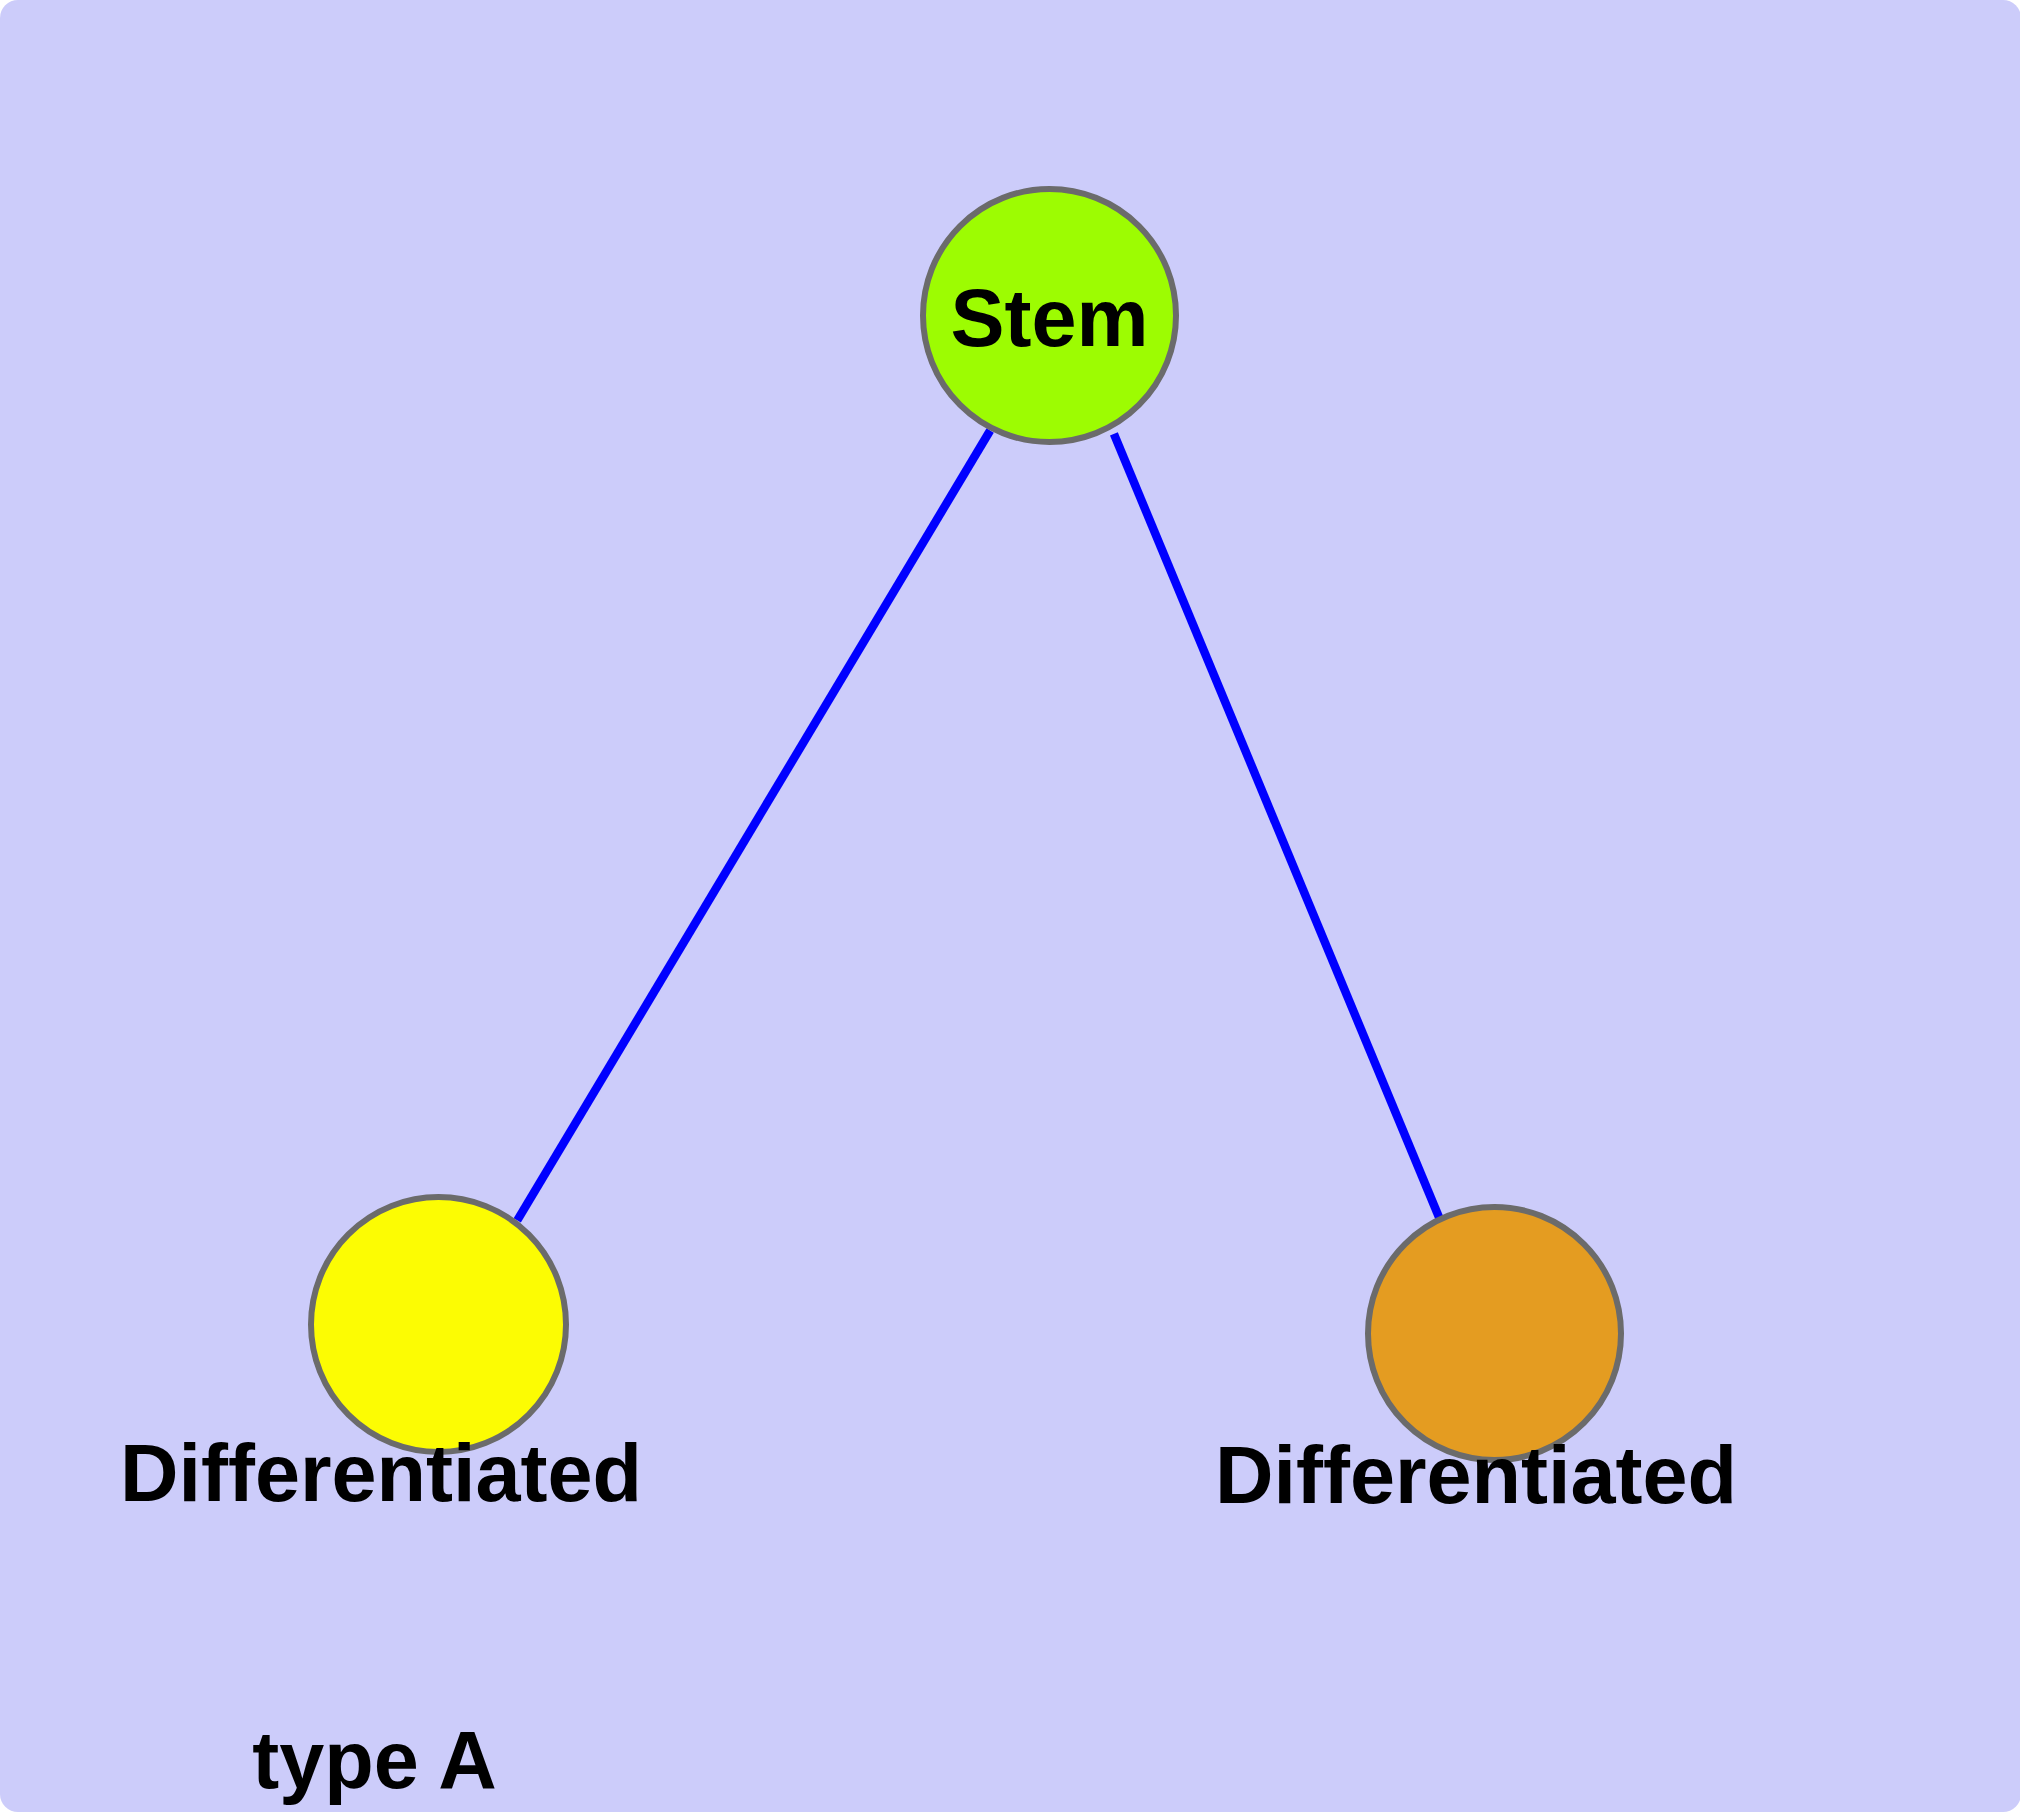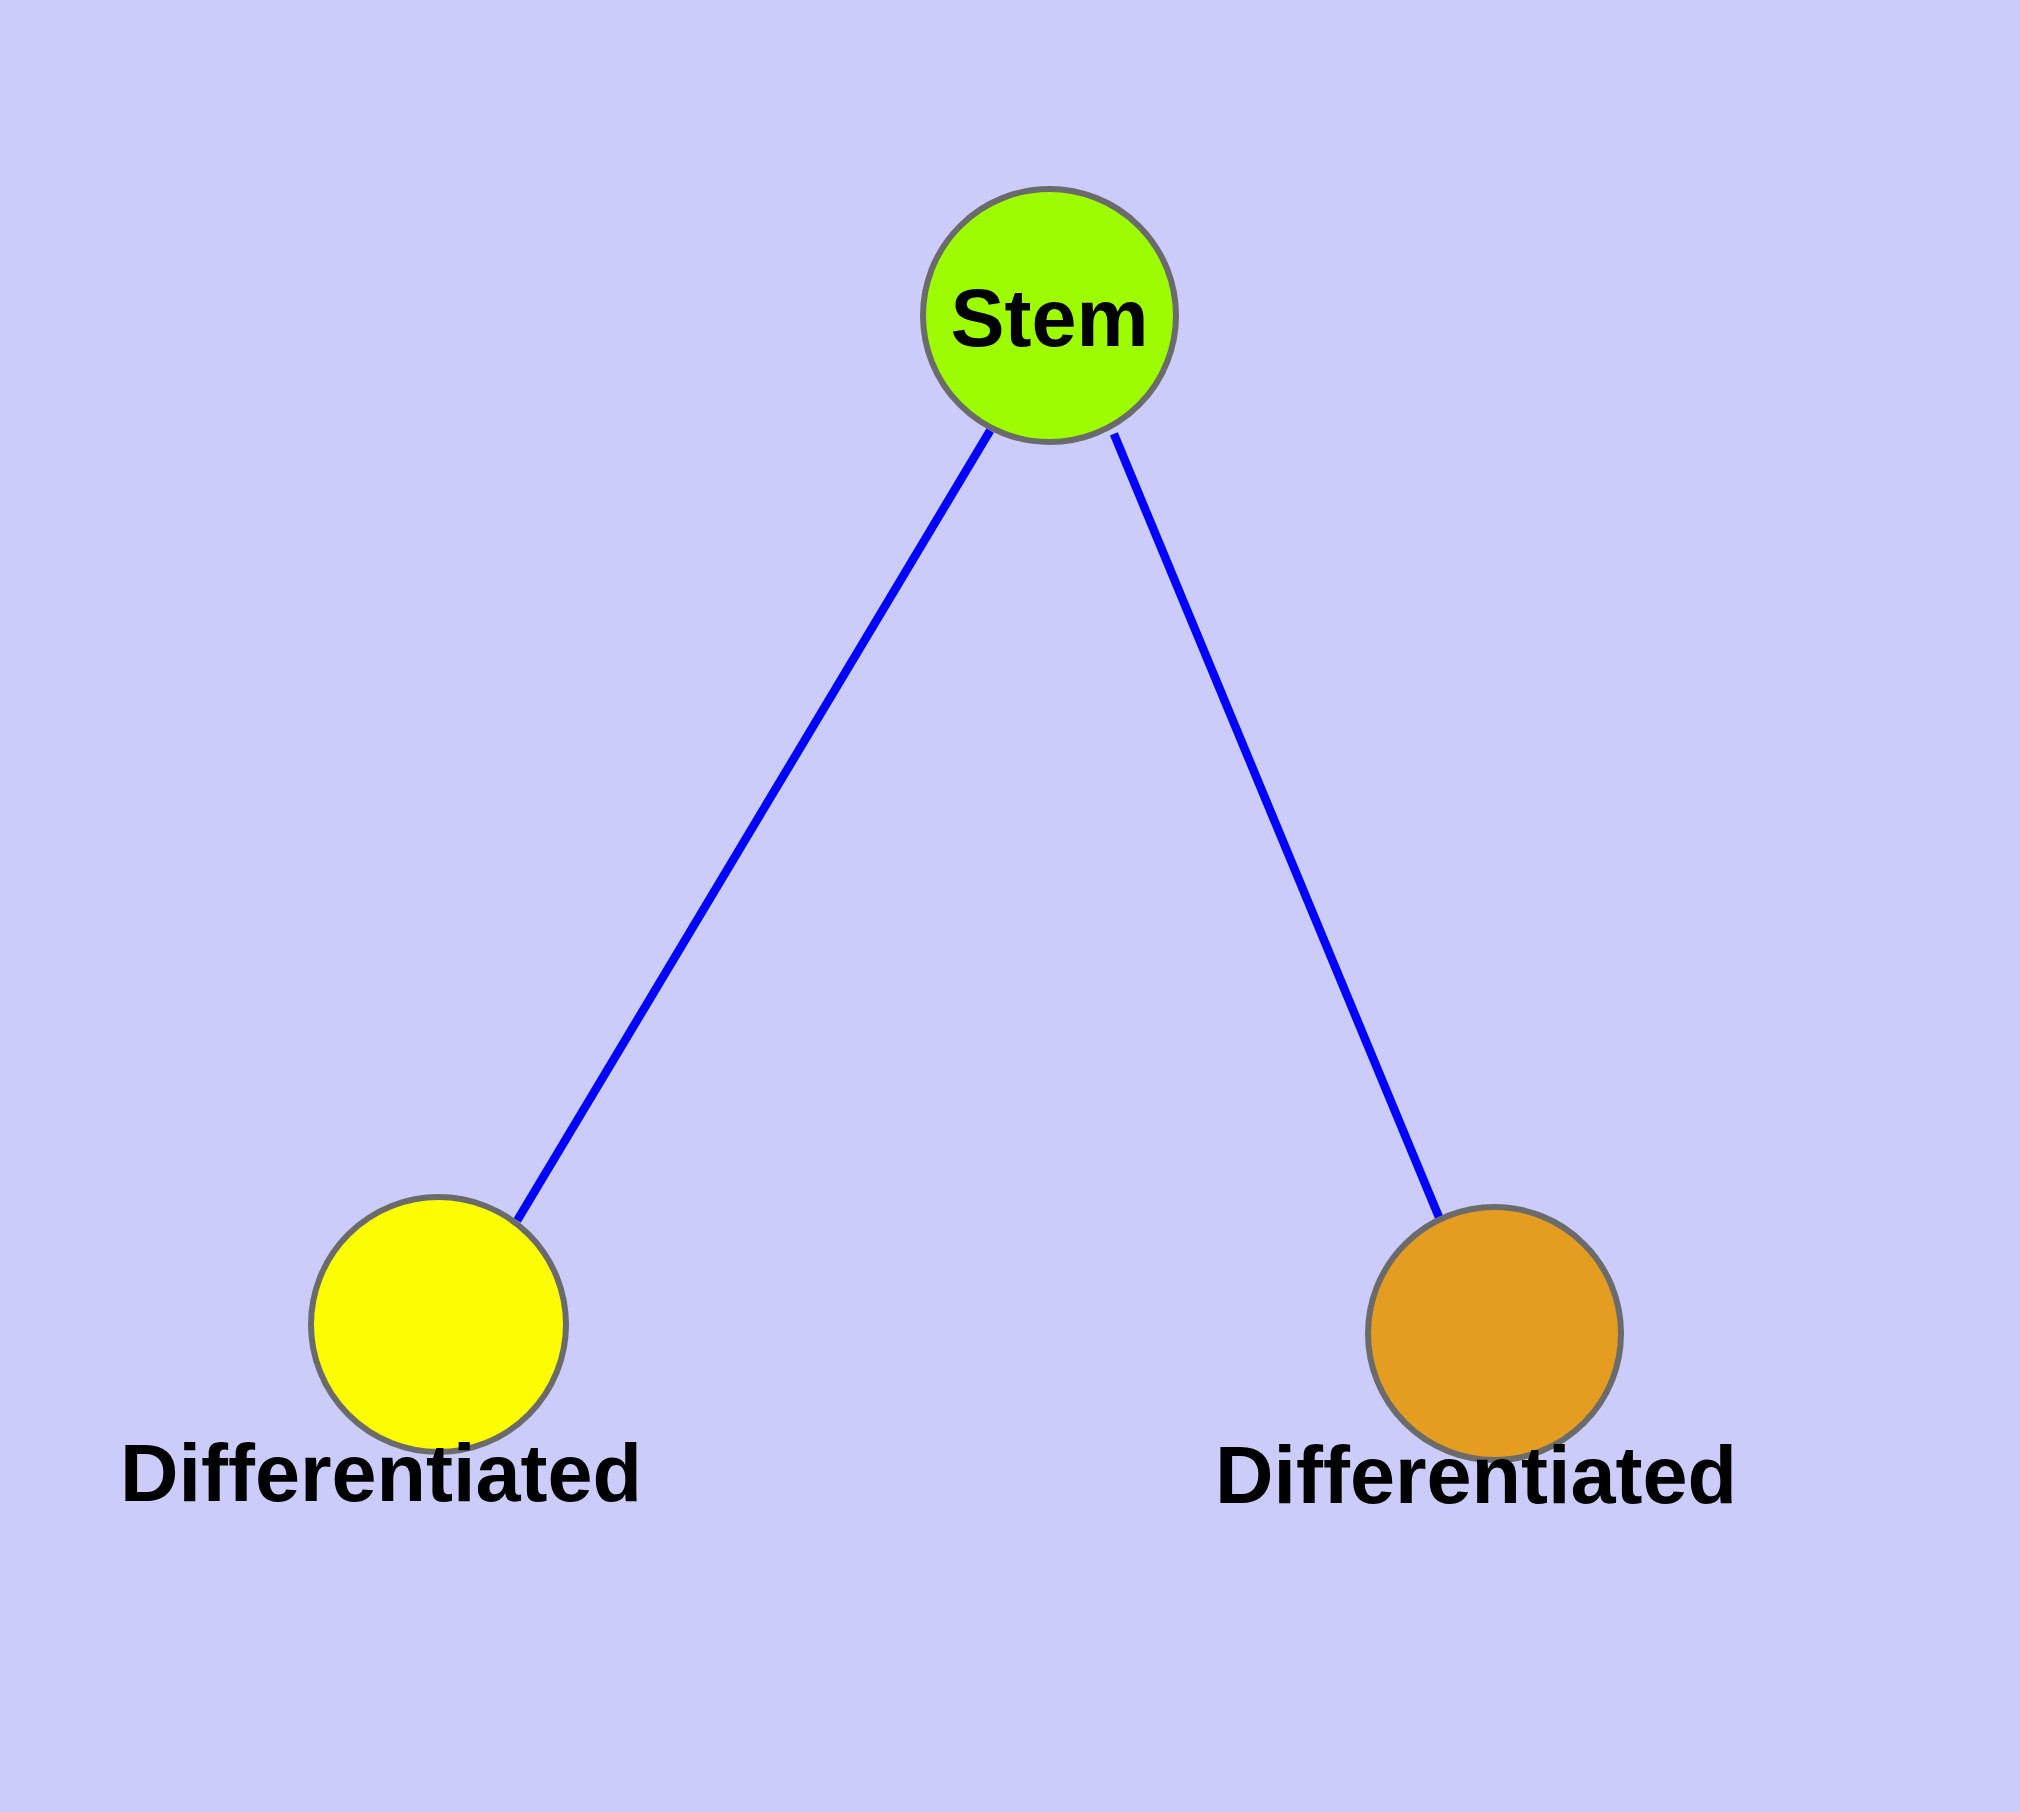--- a/index.html
+++ b/index.html
@@ -10,20 +10,21 @@
     width: 2021px;
     height: 1812px;
     overflow: hidden;
     font-family: "Liberation Sans", sans-serif;
   }
   #graph-canvas {
     position: relative;
     width: 2021px;
     height: 1812px;
     background: #ccccfa;
+    border-radius: 18px;
   }
   #edge-layer {
     position: absolute;
     left: 0;
     top: 0;
     width: 2021px;
     height: 1812px;
   }
   .node {
     position: absolute;
@@ -93,20 +94,21 @@
   </svg>
 
   <div class="node" id="node-diff-a"></div>
   <div class="node" id="node-diff-b"></div>
   <div class="node" id="node-stem"></div>
 
   <div class="node-label" id="label-stem">Stem</div>
 
   <div class="node-label" id="label-diff-a">
     <div>Differentiated</div>
+    <div>type A</div>
   </div>
 
   <div class="node-label" id="label-diff-b">
     <div>Differentiated</div>
   </div>
 
 </div>
 
 
 </body></html>

